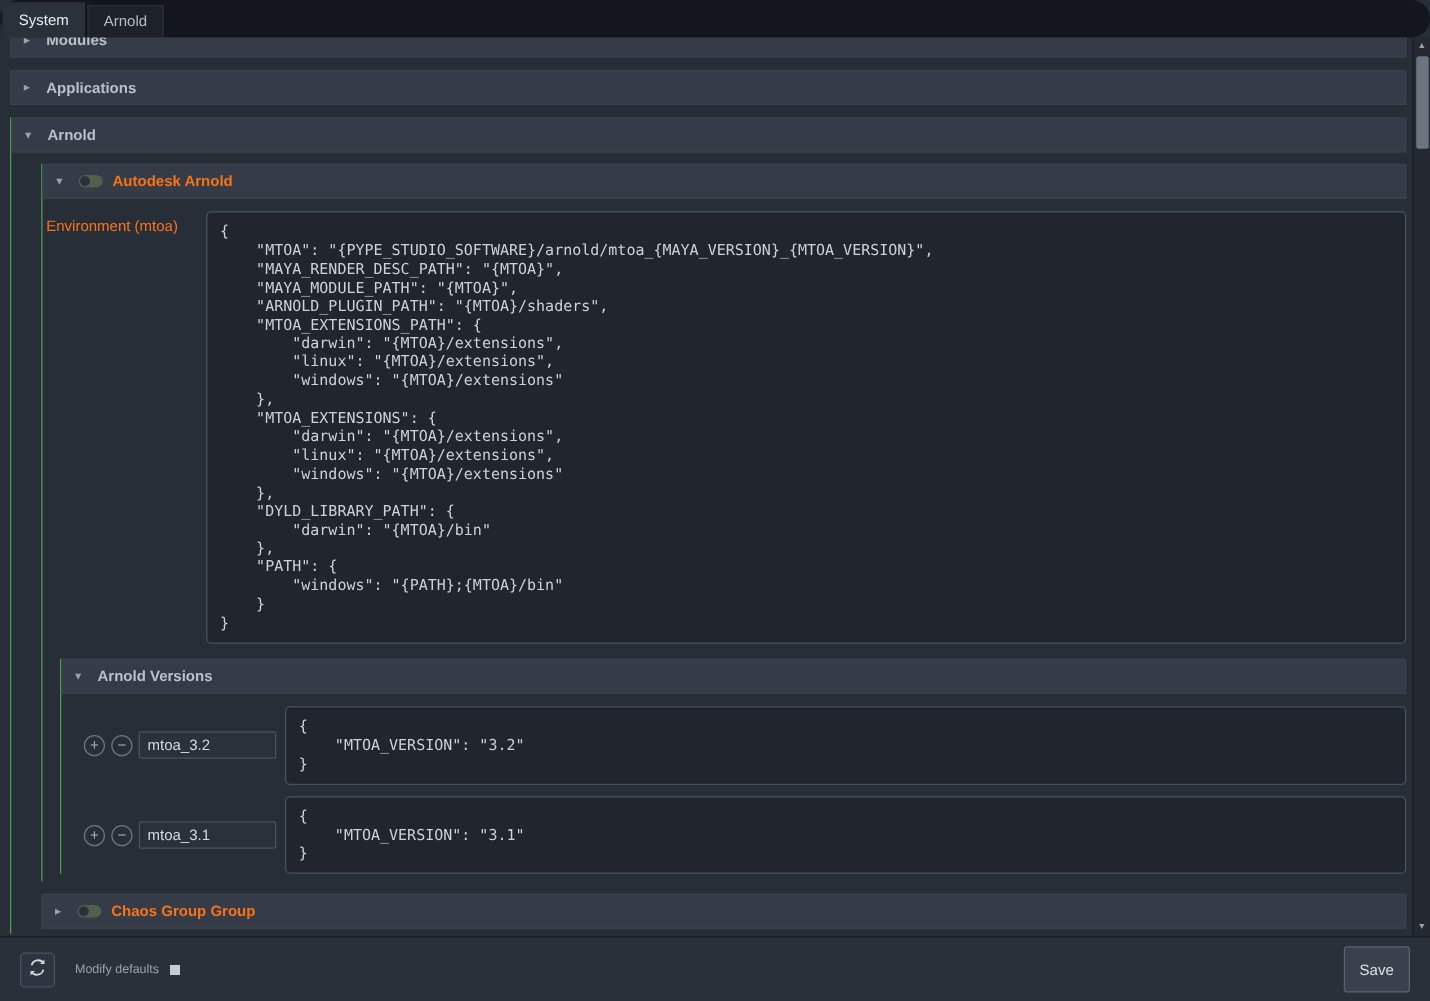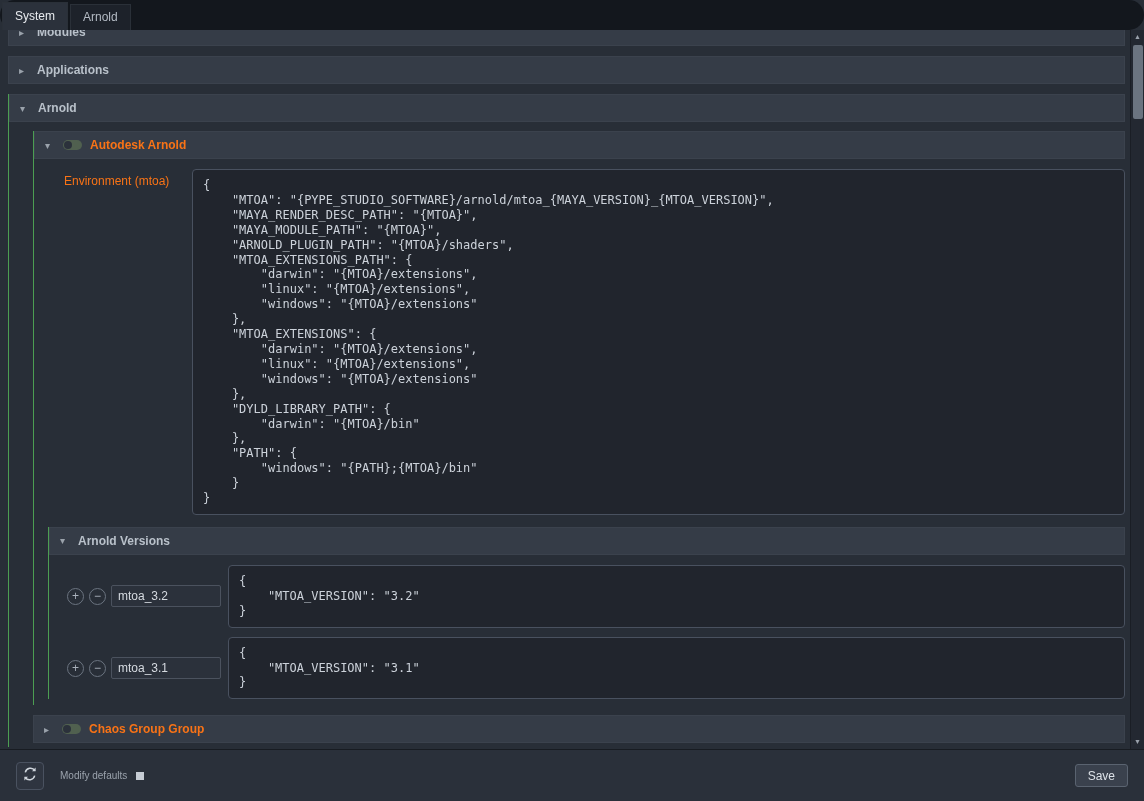--- a/index.html
+++ b/index.html
@@ -81,21 +81,20 @@
   .env-row {
     display: flex;
     align-items: flex-start;
     padding-left: 3px;
   }
   .env-label {
     width: 124px;
     flex: 0 0 124px;
     font-size: 12px;
     padding-top: 5px;
-    margin-left: 27px;
   }
   .code {
     background: #21252d;
     border: 1px solid #49515f;
     border-radius: 4px;
     padding: 8px 10px;
     font-family: "DejaVu Sans Mono", monospace;
     font-size: 12px;
     line-height: 14.9px;
     color: #ccd2da;
@@ -211,21 +210,21 @@
     color: #9aa2ac;
   }
   .modify-box {
     width: 8px; height: 8px;
     background: #c6ccd4;
     margin-left: 9px;
     display: inline-block;
   }
   .save-btn {
     margin-left: auto;
-    height: 23px;
+    height: 37px;
     padding: 0 12px;
     background: #3a414d;
     border: 1px solid #5a6370;
     border-radius: 3px;
     color: #dde2e8;
     font-size: 12px;
     font-family: "Liberation Sans", sans-serif;
     cursor: default;
   }
 </style>

